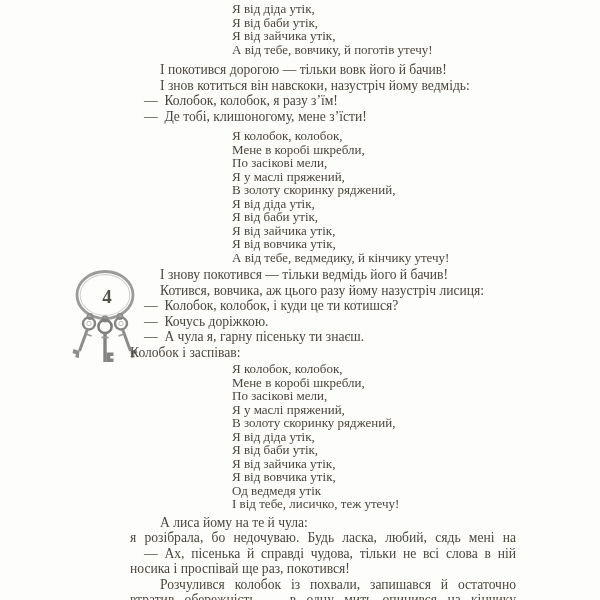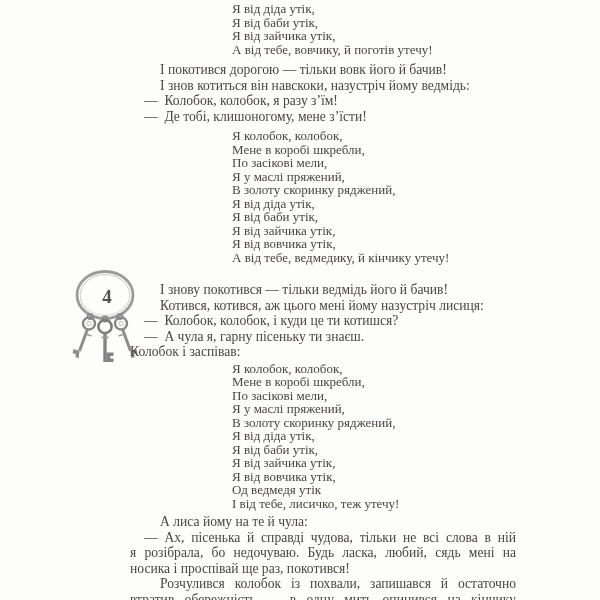--- a/index.html
+++ b/index.html
@@ -25,21 +25,21 @@
   }
   .prose .line{
     font-size:13.6px;
     line-height:15.5px;
   }
   .indent{text-indent:30px;}
   .dash{text-indent:14px;}
   .j{white-space:normal;text-align:justify;text-align-last:justify;}
   .b2{margin-top:6px;}
   .b3{margin-top:5px;}
-  .b4{margin-top:18px;}
+  .b4{margin-top:3px;}
   .b5{margin-top:2px;}
   .b6{margin-top:4px;}
   .keys{
     position:absolute;
     left:62px;top:264px;
   }
 </style>
 </head>
 <body>
 
@@ -99,43 +99,44 @@
       <div class="line">В золоту скоринку ряджений,</div>
       <div class="line">Я від діда утік,</div>
       <div class="line">Я від баби утік,</div>
       <div class="line">Я від зайчика утік,</div>
       <div class="line">Я від вовчика утік,</div>
       <div class="line">А від тебе, ведмедику, й кінчику утечу!</div>
     </div>
 
     <div class="block prose b4">
       <div class="line indent">І знову покотився — тільки ведмідь його й бачив!</div>
-      <div class="line indent">Котився, котився, аж цього мені йому назустріч лисиця:</div>
+      <div class="line indent">Котився, вовчика, аж цього разу йому назустріч лисиця:</div>
       <div class="line dash">— Колобок, колобок, і куди це ти котишся?</div>
+      <div class="line dash">— Кочусь доріжкою.</div>
       <div class="line dash">— А чула я, гарну пісеньку ти знаєш.</div>
       <div class="line">Колобок і заспівав:</div>
     </div>
 
     <div class="block verse b5">
       <div class="line">Я колобок, колобок,</div>
       <div class="line">Мене в коробі шкребли,</div>
       <div class="line">По засікові мели,</div>
       <div class="line">Я у маслі пряжений,</div>
       <div class="line">В золоту скоринку ряджений,</div>
       <div class="line">Я від діда утік,</div>
       <div class="line">Я від баби утік,</div>
       <div class="line">Я від зайчика утік,</div>
       <div class="line">Я від вовчика утік,</div>
       <div class="line">Од ведмедя утік</div>
       <div class="line">І від тебе, лисичко, теж утечу!</div>
     </div>
 
     <div class="block prose b6">
       <div class="line indent">А лиса йому на те й чула:</div>
+      <div class="line j">я розібрала, бо недочуваю. Будь ласка, любий, сядь мені на</div>
       <div class="line dash j">— Ах, пісенька й справді чудова, тільки не всі слова в ній</div>
-      <div class="line j">я розібрала, бо недочуваю. Будь ласка, любий, сядь мені на</div>
       <div class="line">носика і проспівай ще раз, покотився!</div>
       <div class="line indent j">Розчулився колобок із похвали, запишався й остаточно</div>
       <div class="line j">втратив обережність — в одну мить опинився на кінчику</div>
     </div>
 
   </main>
 </div>
 
 </body></html>

